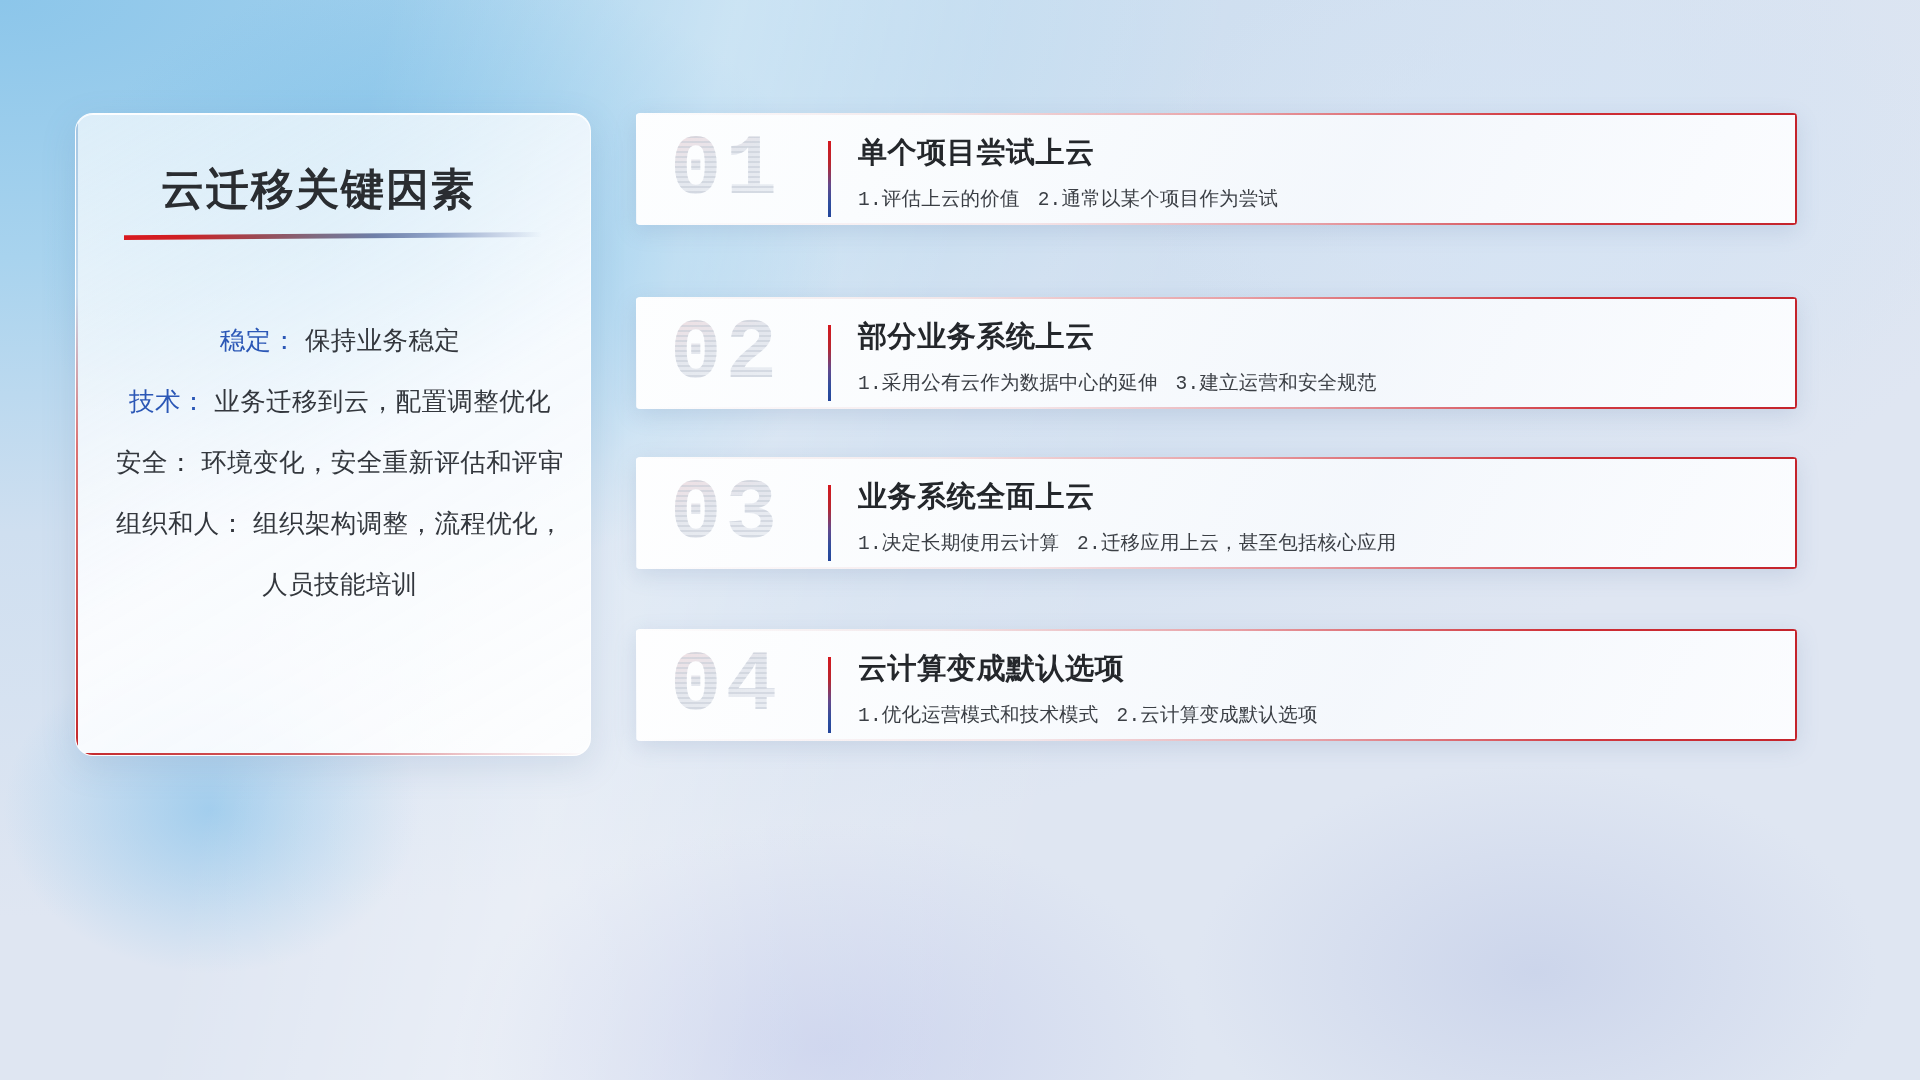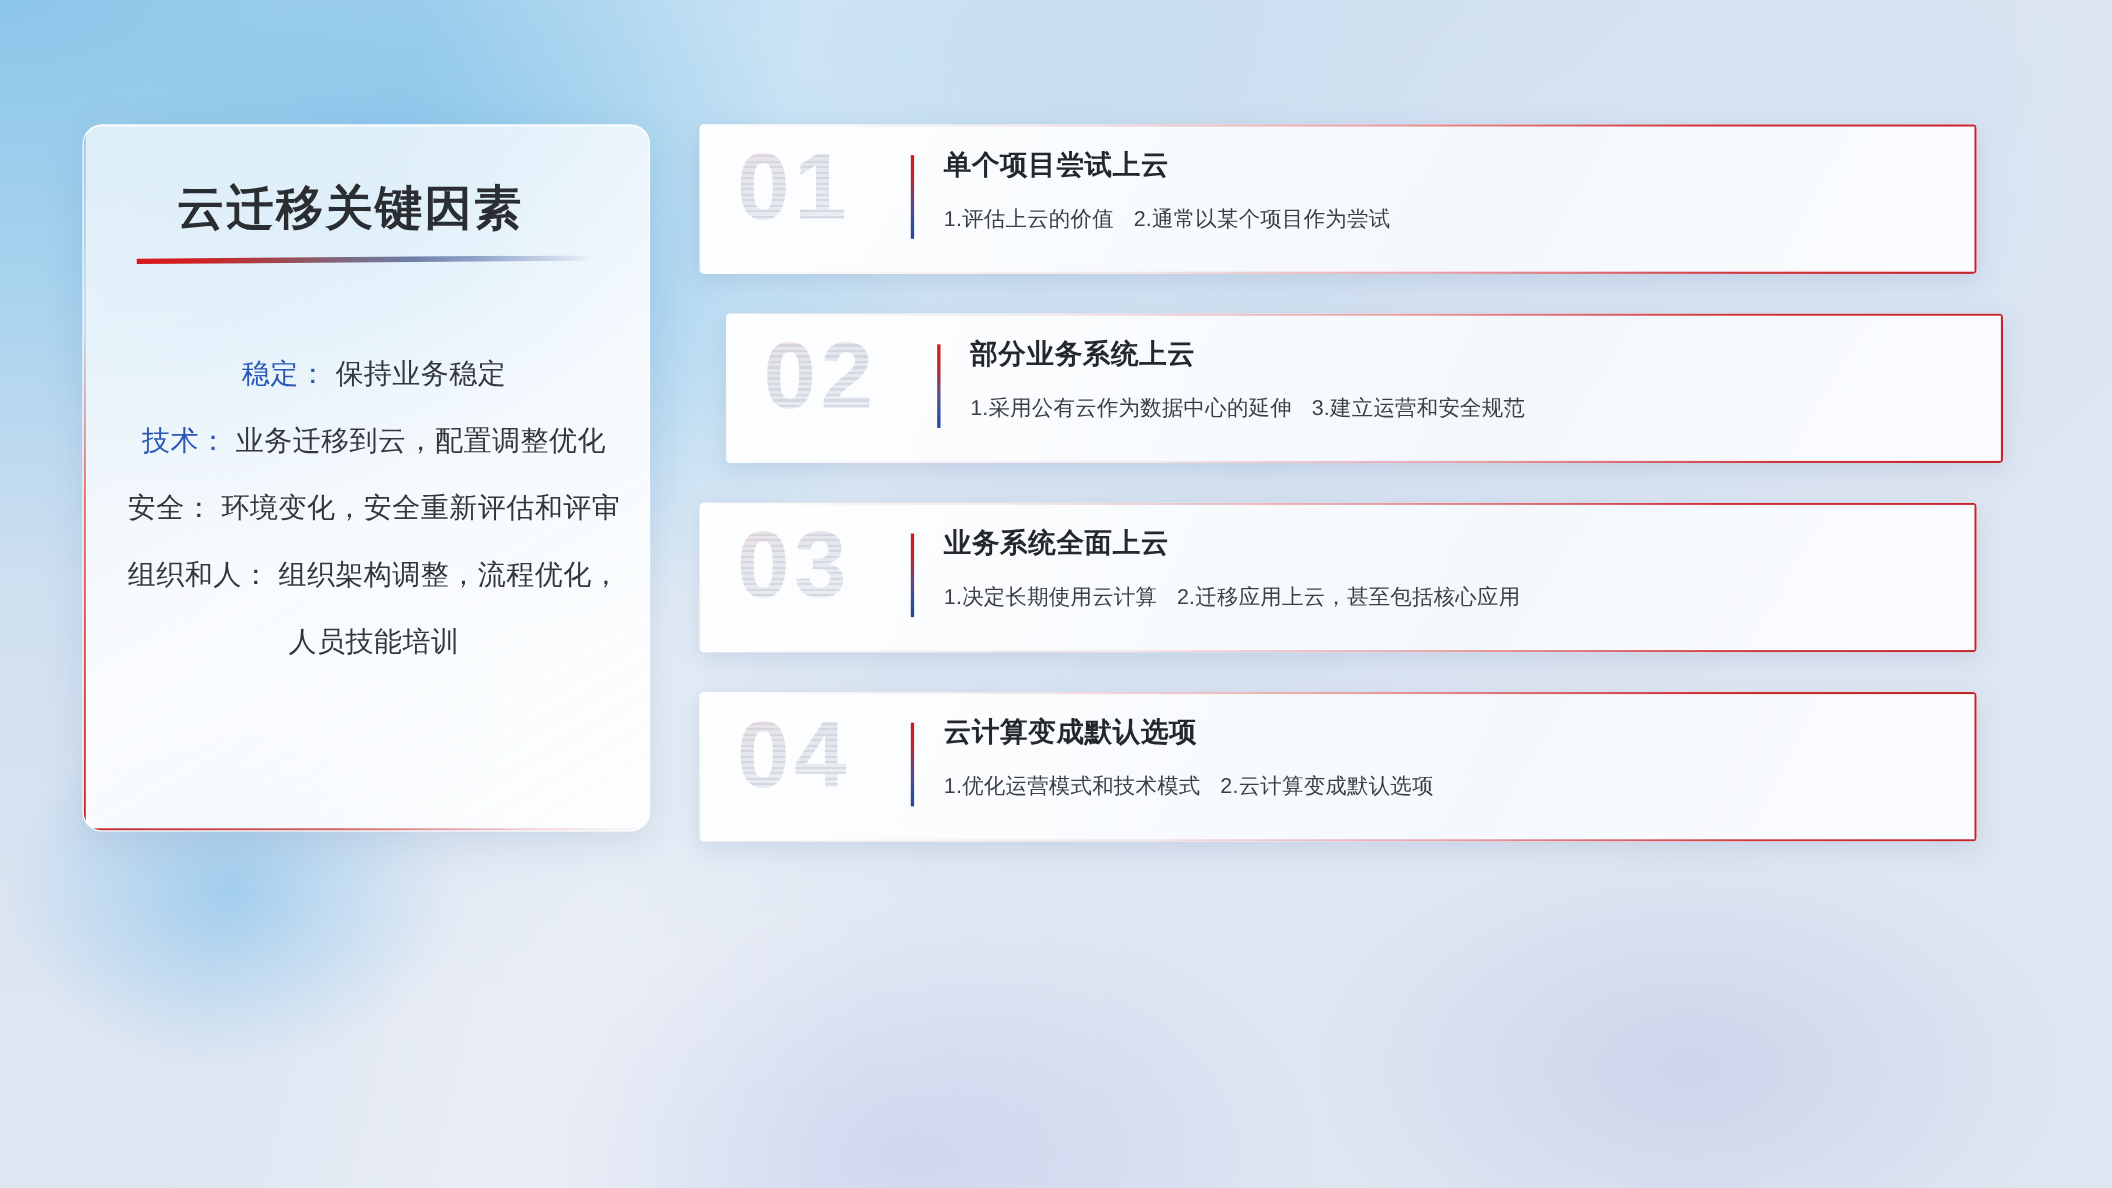--- a/index.html
+++ b/index.html
@@ -96,29 +96,30 @@
   .factor-list { position:absolute; left:32px; top:196px; right:18px;text-align:center; }
   .factor-row {
     font-size:25.5px; line-height:61px; color:#33373d;
     white-space:nowrap; letter-spacing:.4px;
   }
   .factor-row .key { color:#2b57b6; }
 
   
   .cards { position:absolute; left:636px; top:113px; }
   .card {
-    position:absolute; left:0; width:1161px; height:136px;
+    position:absolute; left:0; width:1161px; height:112px;
     border-radius:4px;
     background:linear-gradient(118deg,
       rgba(255,255,255,.97) 0%,
       rgba(250,252,254,.96) 34%,
       rgba(246,249,253,.93) 62%,
       rgba(252,253,255,.97) 100%);
     box-shadow:0 6px 22px rgba(92,124,164,.18);
     overflow:hidden;
+    font-family:Liberation Mono, monospace;
   }
   .card-edge-top{
     position:absolute; left:0; right:0; top:0; height:2px;
     background:linear-gradient(to right,
       rgba(255,255,255,0) 0%, rgba(232,205,208,.45) 26%,
       rgba(226,120,126,.70) 52%, rgba(205,35,42,.95) 80%, #c4232b 100%);
   }
   .card-edge-right{
     position:absolute; right:0; top:0; bottom:0; width:2px;
     background:linear-gradient(to bottom, #c4232b 0%, #c4232b 100%);
@@ -146,21 +147,21 @@
     -webkit-background-clip:text; background-clip:text;
     opacity:.55;
     user-select:none;
   }
   .card-bar {
     position:absolute; left:192px; top:28px; width:3px; height:76px;
     background:linear-gradient(to bottom, #d4181f 0%, #b9262f 30%, #63498c 58%, #2e4e9e 82%, #23459b 100%);
   }
   .card-title {
     position:absolute; left:222px; top:20px;
-    font-size:25px; font-weight:700; color:#24272b;
+    font-size:29px; font-weight:700; color:#24272b;
     letter-spacing:.6px; white-space:nowrap;
   }
   .card-desc {
     position:absolute; left:222px; top:72px;
     font-size:19.5px; color:#3b3f45; letter-spacing:.2px; white-space:nowrap;
   }
   .card-desc .gap { display:inline-block; width:18px; }
 </style>
 </head>
 <body>
@@ -193,21 +194,21 @@
       <article class="card" style="top: 0px;">
         <span class="card-edge-top"></span>
         <span class="card-edge-right"></span>
         <span class="card-edge-bottom"></span>
         <span class="card-edge-left"></span>
         <span class="card-num">01</span>
         <span class="card-bar"></span>
         <h2 class="card-title">单个项目尝试上云</h2>
         <p class="card-desc"><span>1.评估上云的价值</span><span class="gap"></span><span>2.通常以某个项目作为尝试</span></p>
       </article>
-      <article class="card" style="top: 172px; margin-left: 24px;">
+      <article class="card" style="top: 184px;">
         <span class="card-edge-top"></span>
         <span class="card-edge-right"></span>
         <span class="card-edge-bottom"></span>
         <span class="card-edge-left"></span>
         <span class="card-num">02</span>
         <span class="card-bar"></span>
         <h2 class="card-title">部分业务系统上云</h2>
         <p class="card-desc"><span>1.采用公有云作为数据中心的延伸</span><span class="gap"></span><span>3.建立运营和安全规范</span></p>
       </article>
       <article class="card" style="top: 344px;">

